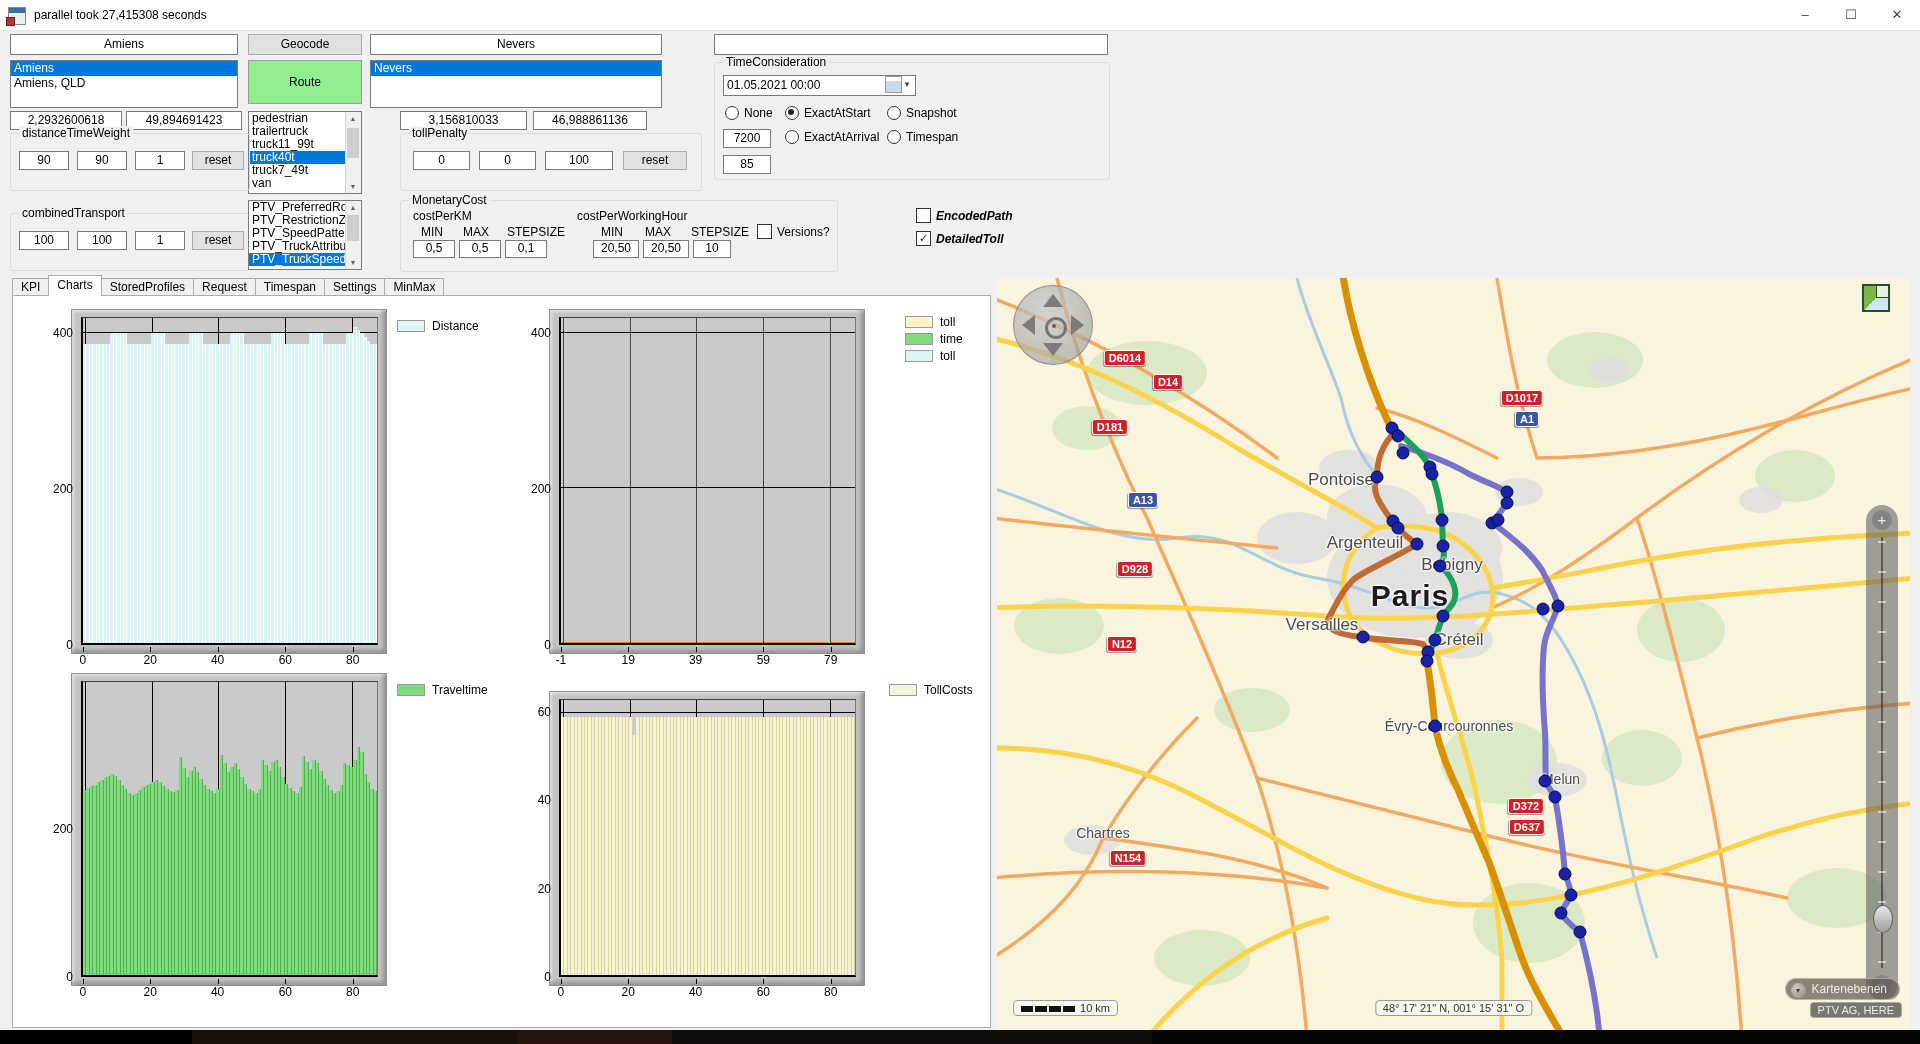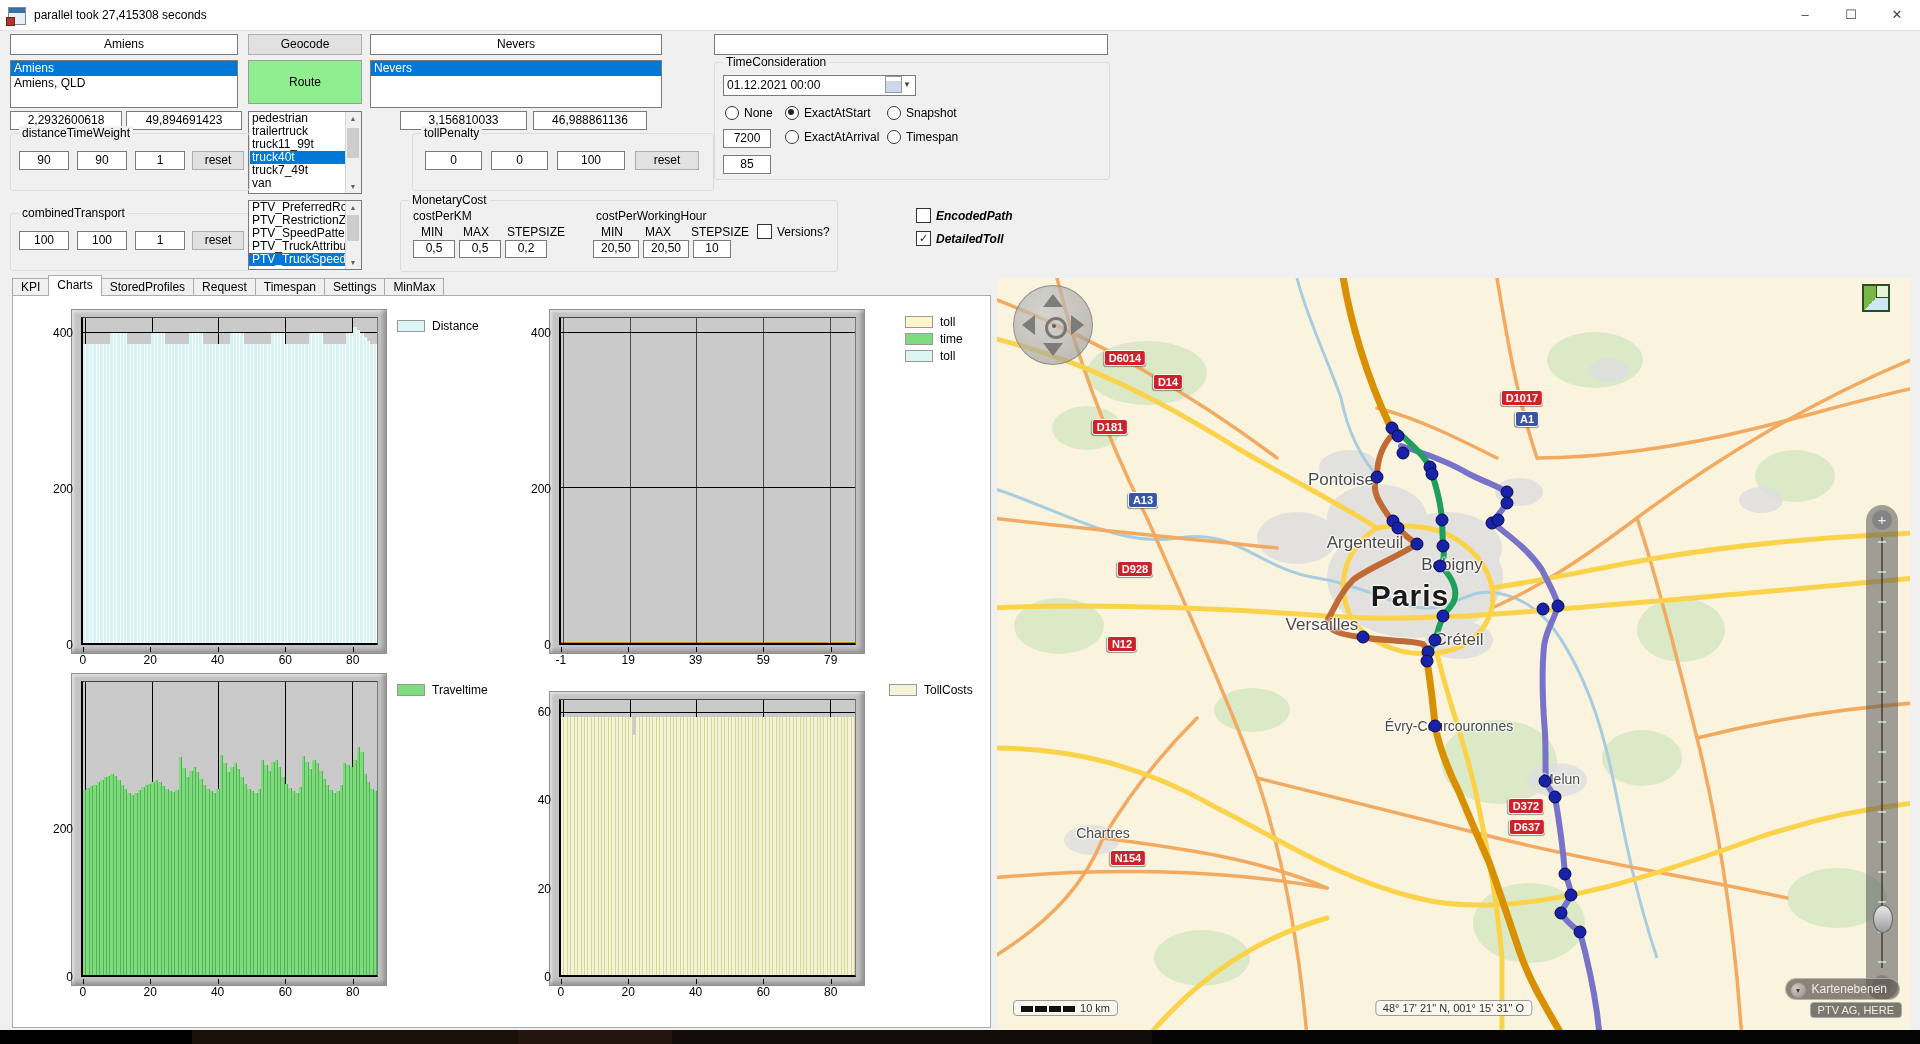--- a/index.html
+++ b/index.html
@@ -145,21 +145,21 @@
 </div>
 
 <div class="groupbox" style="left:10px;top:133px;width:238px;height:56px;">
   <span class="grouplabel">distanceTimeWeight</span>
   <div class="tbox" style="left:8px;top:17px;width:48px;height:17px;line-height:16px;">90</div>
   <div class="tbox" style="left:66px;top:17px;width:48px;height:17px;line-height:16px;">90</div>
   <div class="tbox" style="left:124px;top:17px;width:48px;height:17px;line-height:16px;">1</div>
   <div class="wbtn" style="left:181px;top:17px;width:50px;height:17px;line-height:17px;">reset</div>
 </div>
 
-<div class="groupbox" style="left:412px;top:133px;width:300px;height:56px;">
+<div class="groupbox" style="left:400px;top:133px;width:300px;height:56px;">
   <span class="grouplabel">tollPenalty</span>
   <div class="tbox" style="left:12px;top:17px;width:55px;height:17px;line-height:16px;">0</div>
   <div class="tbox" style="left:78px;top:17px;width:55px;height:17px;line-height:16px;">0</div>
   <div class="tbox" style="left:144px;top:17px;width:66px;height:17px;line-height:16px;">100</div>
   <div class="wbtn" style="left:222px;top:17px;width:62px;height:17px;line-height:17px;">reset</div>
 </div>
 
 <div class="groupbox" style="left:10px;top:213px;width:238px;height:56px;">
   <span class="grouplabel">combinedTransport</span>
   <div class="tbox" style="left:8px;top:17px;width:48px;height:17px;line-height:16px;">100</div>
@@ -177,42 +177,42 @@
   <div class="vscroll">
     <div class="up">▲</div>
     <div class="thumb" style="top:14px;height:26px;"></div>
     <div class="dn">▼</div>
   </div>
 </div>
 
 <div class="groupbox" style="left:400px;top:200px;width:436px;height:70px;">
   <span class="grouplabel">MonetaryCost</span>
   <div class="abs" style="left:12px;top:8px;">costPerKM</div>
-  <div class="abs" style="left:195px;top:8px;">costPerWorkingHour</div>
+  <div class="abs" style="left:176px;top:8px;">costPerWorkingHour</div>
   <div class="abs" style="left:20px;top:24px;">MIN</div>
   <div class="abs" style="left:62px;top:24px;">MAX</div>
   <div class="abs" style="left:106px;top:24px;">STEPSIZE</div>
   <div class="tbox" style="left:12px;top:39px;width:40px;height:16px;line-height:15px;">0,5</div>
   <div class="tbox" style="left:58px;top:39px;width:40px;height:16px;line-height:15px;">0,5</div>
-  <div class="tbox" style="left:104px;top:39px;width:40px;height:16px;line-height:15px;">0,2</div>
+  <div class="tbox" style="left:104px;top:39px;width:40px;height:16px;line-height:15px;">0,1</div>
   <div class="abs" style="left:200px;top:24px;">MIN</div>
   <div class="abs" style="left:244px;top:24px;">MAX</div>
   <div class="abs" style="left:290px;top:24px;">STEPSIZE</div>
   <div class="tbox" style="left:192px;top:39px;width:44px;height:16px;line-height:15px;">20,50</div>
   <div class="tbox" style="left:242px;top:39px;width:44px;height:16px;line-height:15px;">20,50</div>
   <div class="tbox" style="left:292px;top:39px;width:36px;height:16px;line-height:15px;">10</div>
   <div class="cbox" style="left:356px;top:23px;">
     <span class="bx"></span>
     <span>Versions?</span>
   </div>
 </div>
 
 <div class="groupbox" style="left:714px;top:62px;width:394px;height:116px;">
   <span class="grouplabel">TimeConsideration</span>
-  <div class="tbox left" style="left:8px;top:12px;width:188px;height:19px;line-height:18px;">01.12.2021 00:00</div>
+  <div class="tbox left" style="left:8px;top:12px;width:188px;height:19px;line-height:18px;">01.05.2021 00:00</div>
   <div class="abs" style="left:170px;top:13px;width:15px;height:15px;border:1px solid #999;background:linear-gradient(#fff 0 4px,#cdd8e8 4px),repeating-linear-gradient(90deg,transparent 0 4px,#9aa8bf 4px 5px);"></div>
   <div class="abs" style="left:188px;top:17px;font-size:8px;color:#444;">▼</div>
   <div class="radio" style="left:10px;top:43px;">
     <span class="dot"></span>
       <span>None</span>
   </div>
   <div class="radio on" style="left:70px;top:43px;">
     <span class="dot"></span>
       <span>ExactAtStart</span>
   </div>

